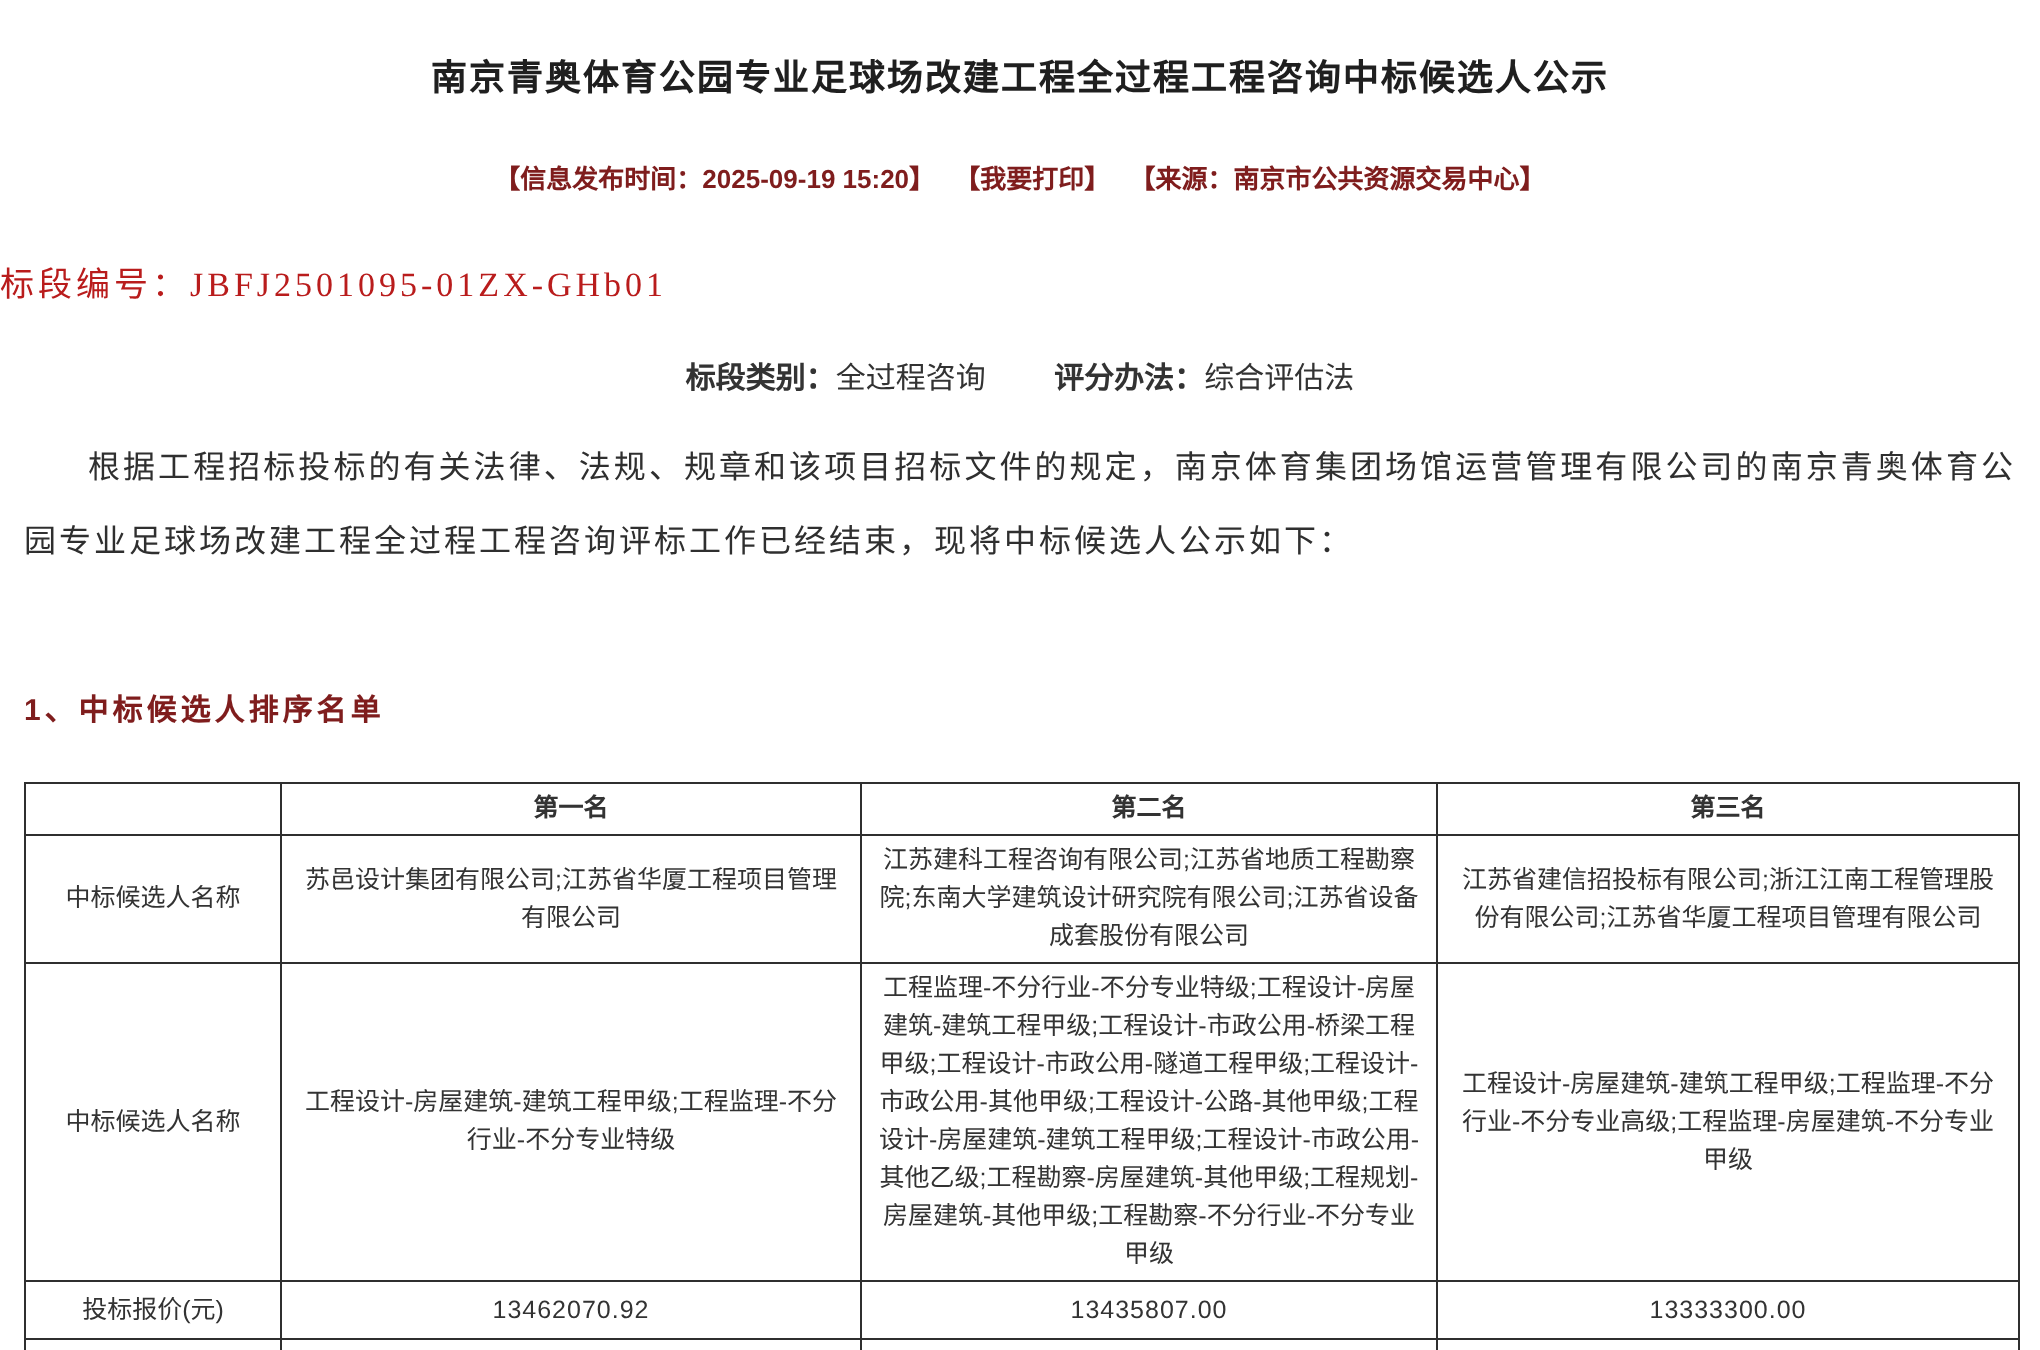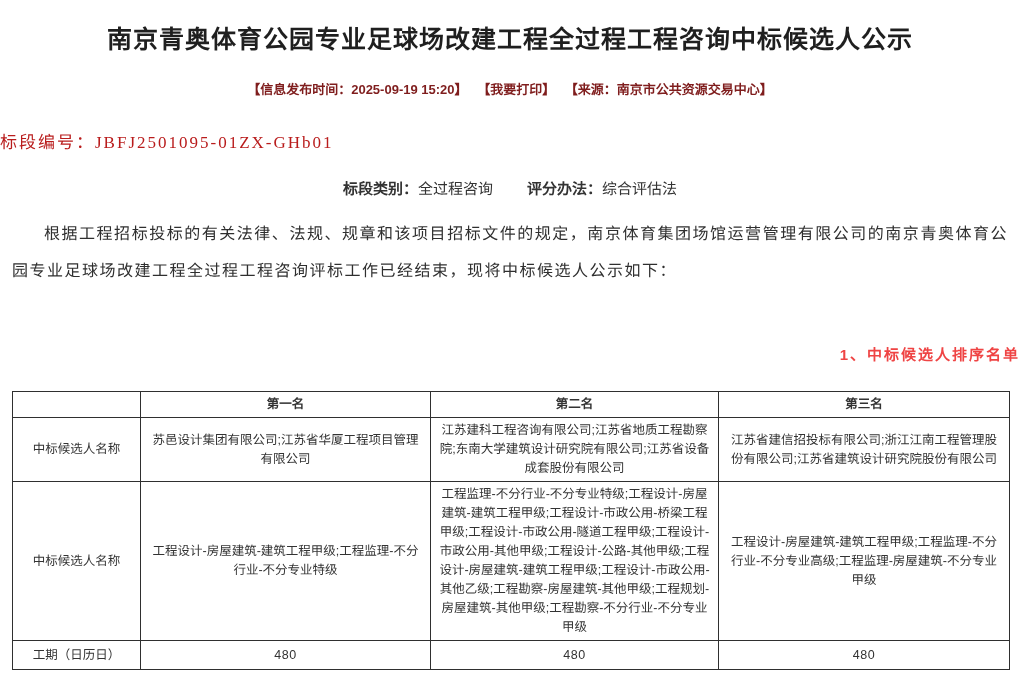--- a/index.html
+++ b/index.html
@@ -8,21 +8,21 @@
     width: 1020px;
     height: 675px;
     overflow: hidden;
     background: #ffffff;
     color: #333333;
     font-family: "Liberation Sans", sans-serif;
   }
   .page-title {
     margin: 22px 30px 0;
     text-align: center;
-    font-size: 25px;
+    font-size: 18px;
     font-weight: bold;
     color: #1f1f1f;
     letter-spacing: 1px;
     line-height: 34px;
   }
   .meta-line {
     margin-top: 23px;
     text-align: center;
     font-size: 13px;
     font-weight: bold;
@@ -52,23 +52,22 @@
     line-height: 37px;
     letter-spacing: 1.5px;
     text-align: justify;
     text-indent: 2em;
     color: #2f2f2f;
   }
   .section-heading {
     margin: 52px 0 0 12px;
     font-size: 15px;
     font-weight: bold;
-    color: #ef4444;
+    color: #7f1d1d;
     letter-spacing: 2px;
-    text-align: right;
   }
   table.candidates {
     margin: 27px 0 0 12px;
     border-collapse: collapse;
     table-layout: fixed;
     width: 997px;
   }
   table.candidates th, table.candidates td {
     border: 1px solid #2f2f2f;
     text-align: center;
@@ -125,27 +124,33 @@
       <th>第一名</th>
       <th>第二名</th>
       <th>第三名</th>
     </tr>
   </thead>
   <tbody>
     <tr class="r-names">
       <td class="row-label">中标候选人名称</td>
       <td>苏邑设计集团有限公司;江苏省华厦工程项目管理有限公司</td>
       <td>江苏建科工程咨询有限公司;江苏省地质工程勘察院;东南大学建筑设计研究院有限公司;江苏省设备成套股份有限公司</td>
-      <td>江苏省建信招投标有限公司;浙江江南工程管理股份有限公司;江苏省建筑设计研究院股份有限公司</td>
+      <td>江苏省建信招投标有限公司;浙江江南工程管理股份有限公司;江苏省华厦工程项目管理有限公司</td>
     </tr>
     <tr class="r-qual">
       <td class="row-label">中标候选人名称</td>
       <td>工程设计-房屋建筑-建筑工程甲级;工程监理-不分行业-不分专业特级</td>
       <td>工程监理-不分行业-不分专业特级;工程设计-房屋建筑-建筑工程甲级;工程设计-市政公用-桥梁工程甲级;工程设计-市政公用-隧道工程甲级;工程设计-市政公用-其他甲级;工程设计-公路-其他甲级;工程设计-房屋建筑-建筑工程甲级;工程设计-市政公用-其他乙级;工程勘察-房屋建筑-其他甲级;工程规划-房屋建筑-其他甲级;工程勘察-不分行业-不分专业甲级</td>
       <td>工程设计-房屋建筑-建筑工程甲级;工程监理-不分行业-不分专业高级;工程监理-房屋建筑-不分专业甲级</td>
+    </tr>
+    <tr class="r-price">
+      <td class="row-label">投标报价(元)</td>
+      <td class="num-cell">13462070.92</td>
+      <td class="num-cell">13435807.00</td>
+      <td class="num-cell">13333300.00</td>
     </tr>
     <tr class="r-days">
       <td class="row-label">工期（日历日）</td>
       <td class="num-cell">480</td>
       <td class="num-cell">480</td>
       <td class="num-cell">480</td>
     </tr>
 
   </tbody>
 </table>

